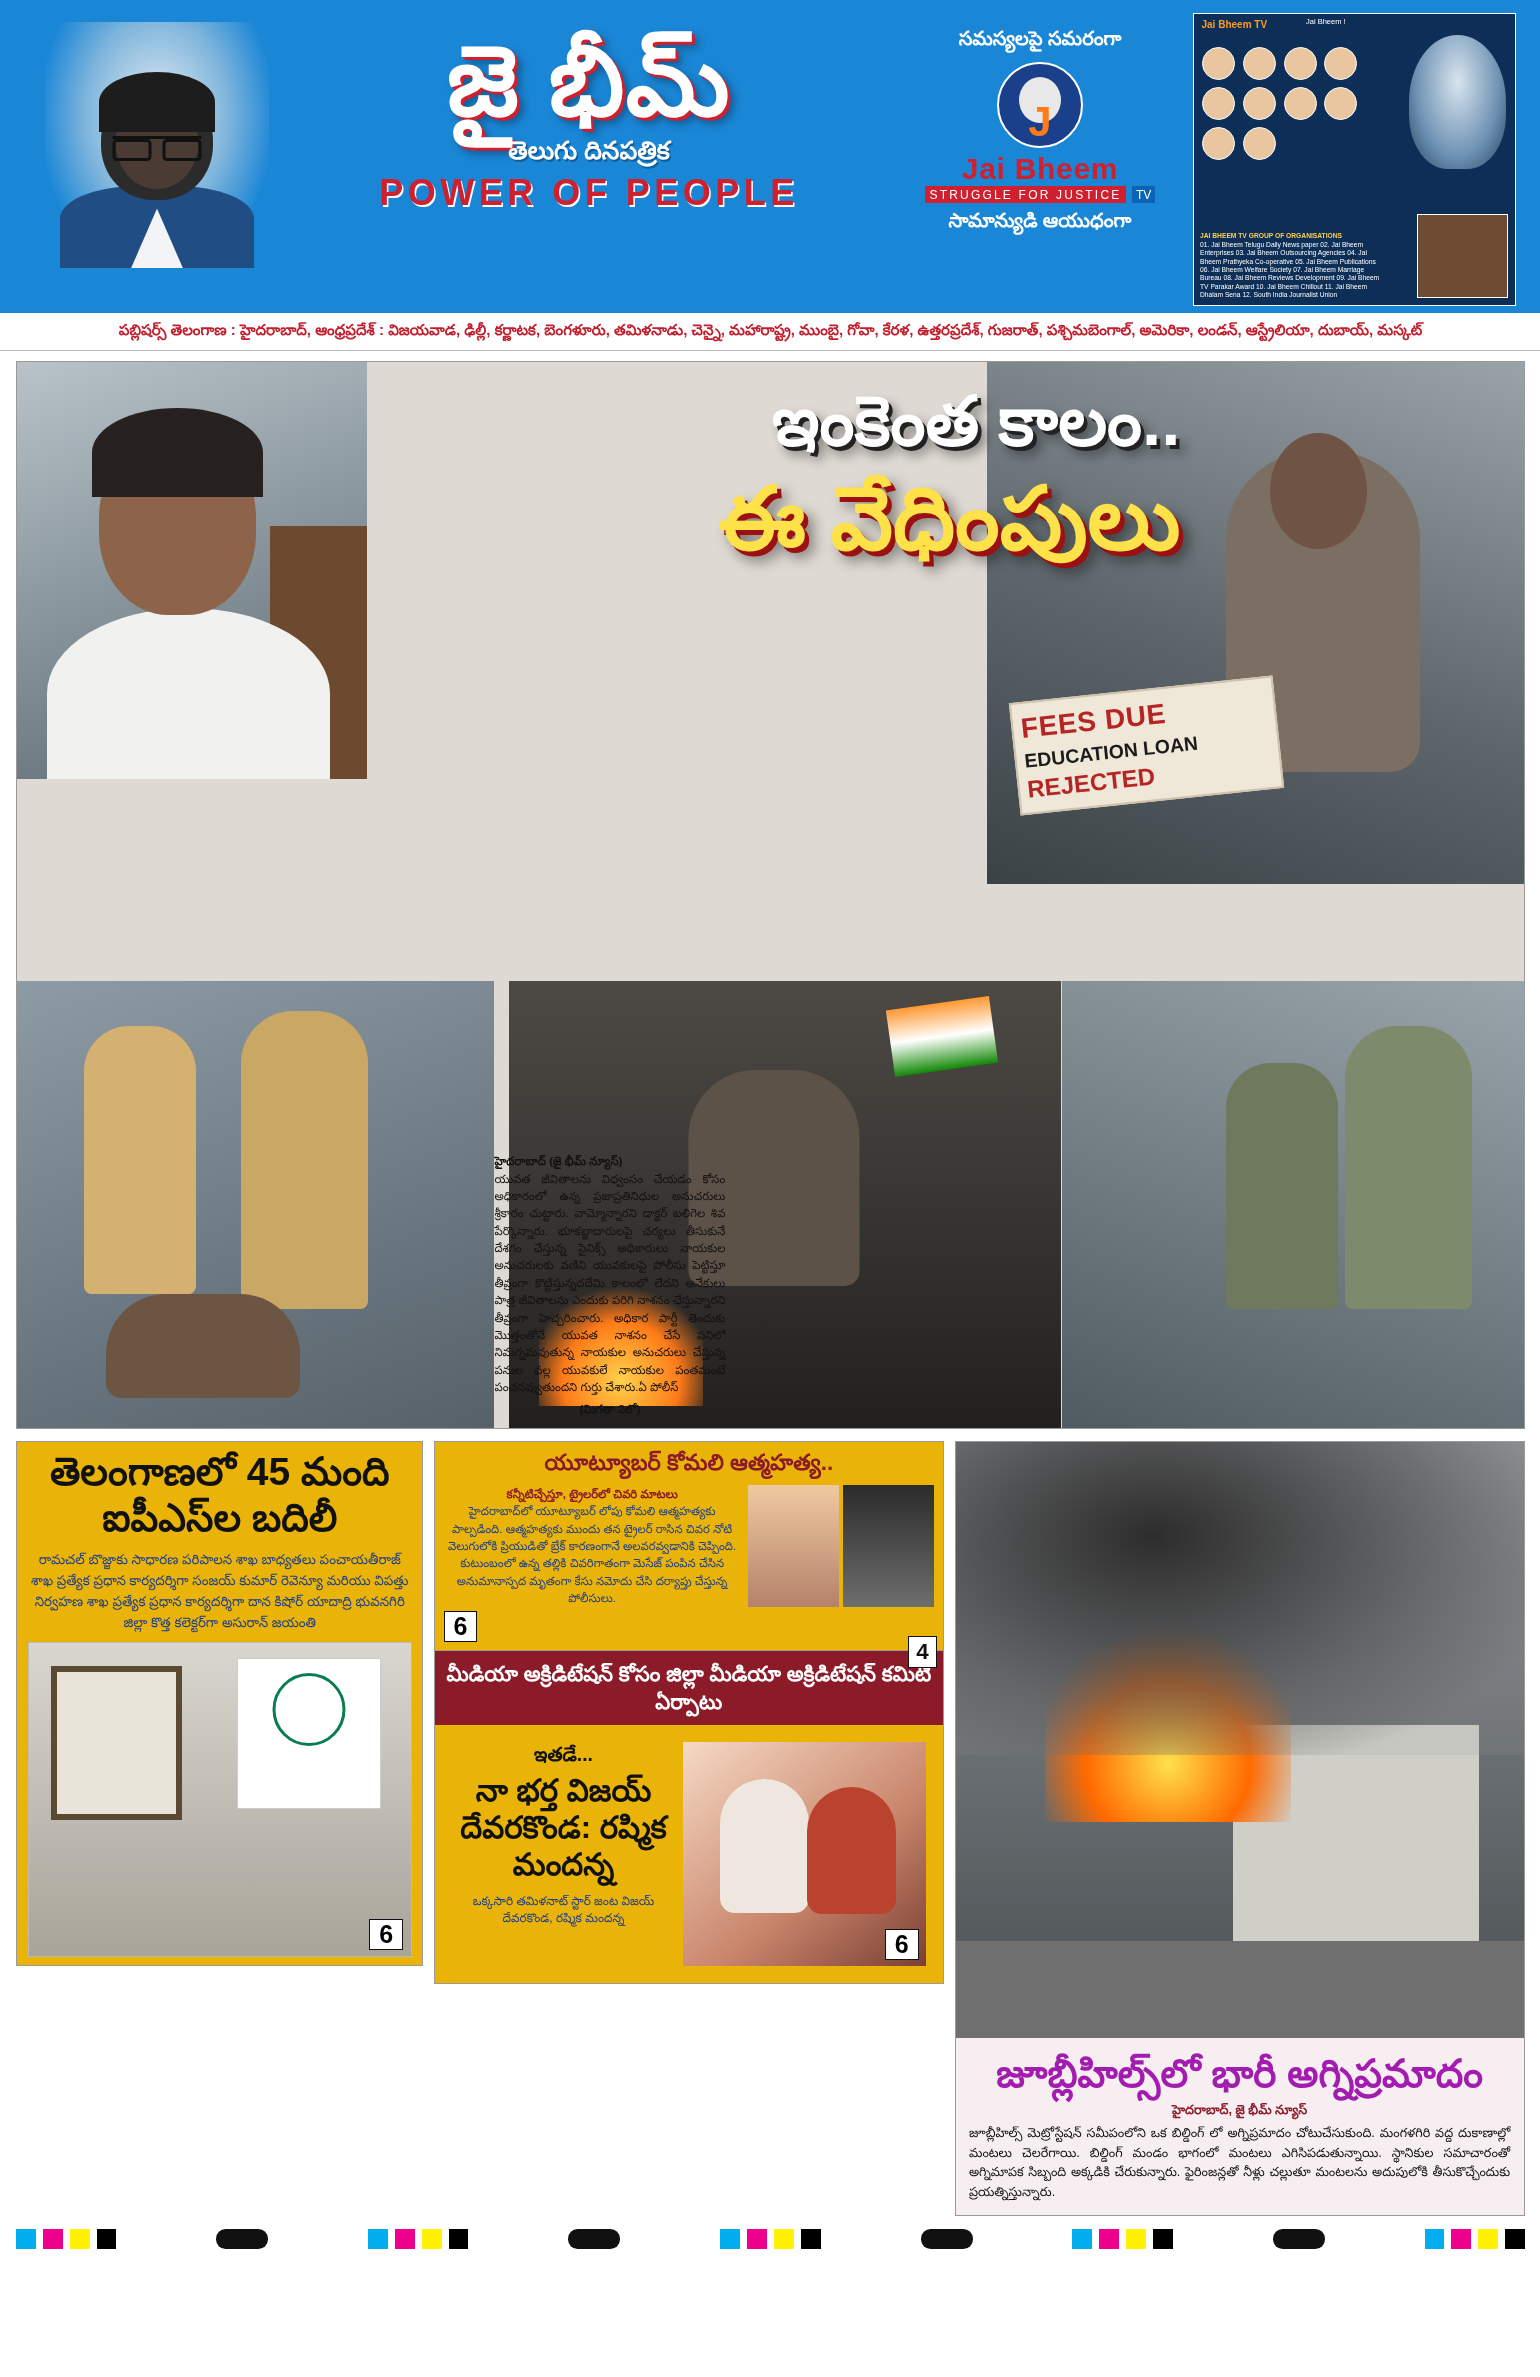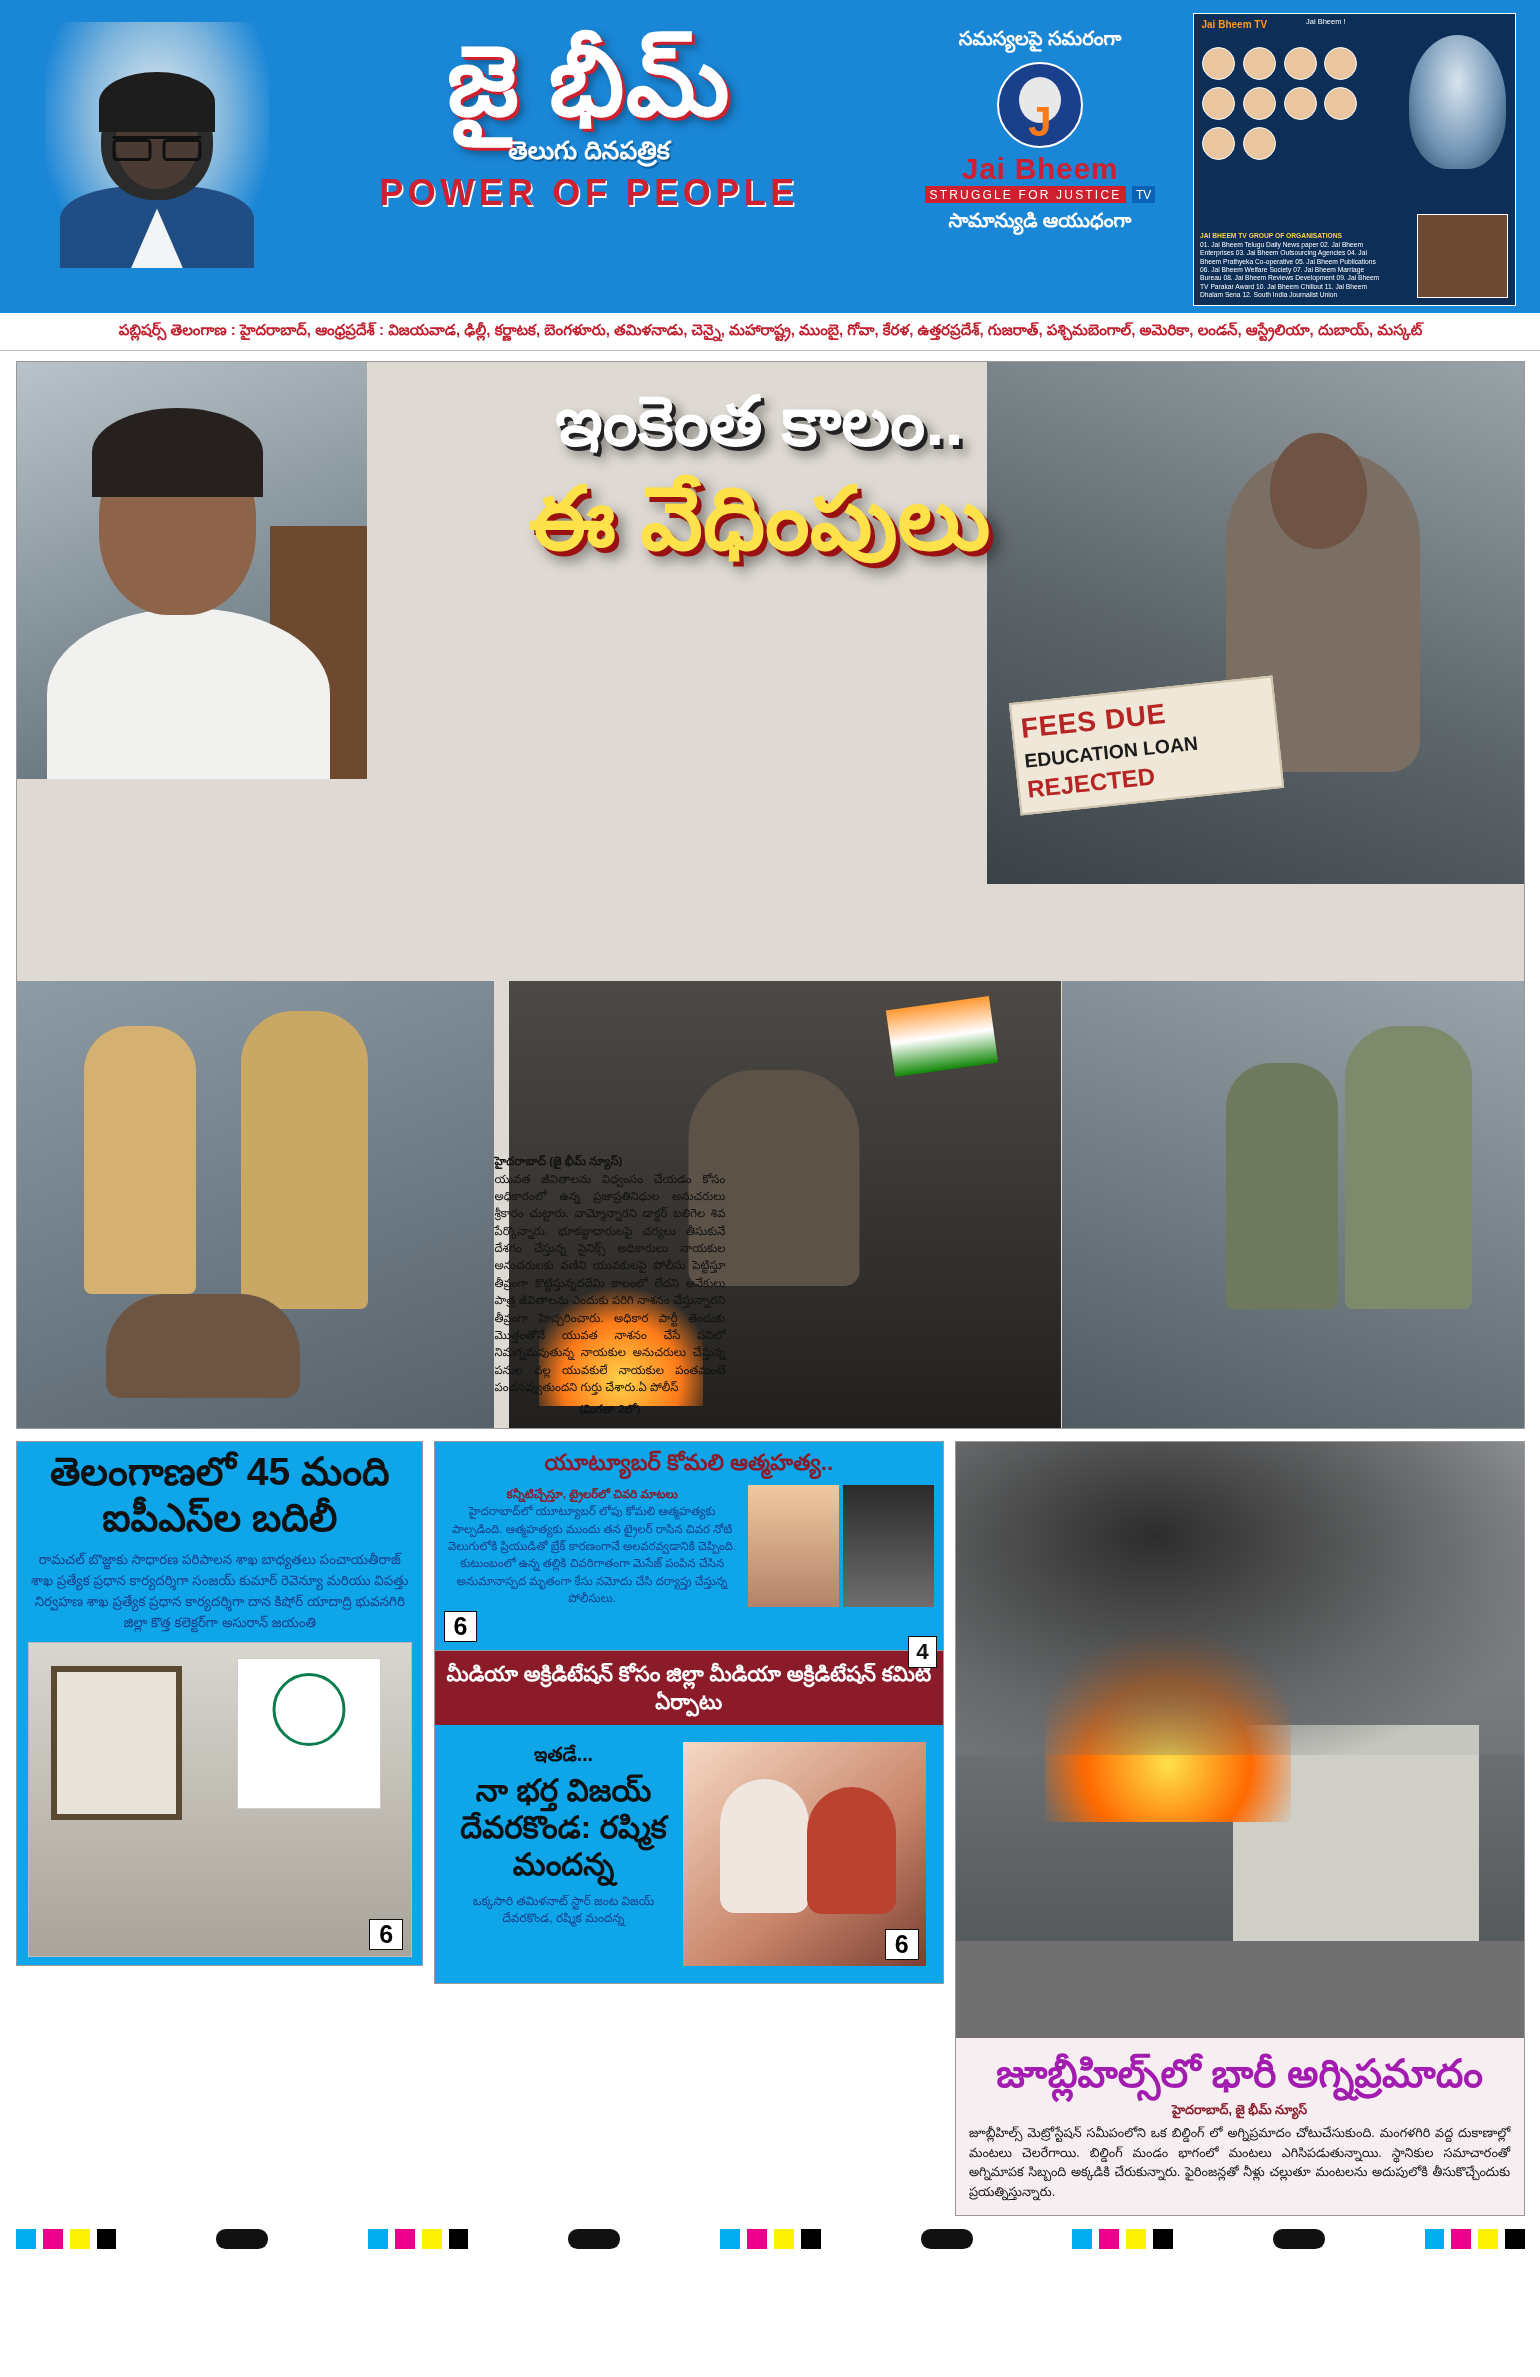--- a/index.html
+++ b/index.html
@@ -51,21 +51,21 @@
   .editionbar{background:#fff;color:#c21f2e;text-align:center;font-size:15px;font-weight:bold;padding:6px 15px 7.5px;border-bottom:1.5px solid #bbb;}
 
   
   .lead{margin:10.4px 16.4px 0;border:1.5px solid #999;position:relative;overflow:hidden;background:#ded9d2;height:1066px;}
   .lead .photo-left{position:absolute;left:0;top:0;width:350px;height:417px;background:linear-gradient(160deg,#b9c3c9,#7e8b93 60%,#5b666d);}
   .lead .pl-face{position:absolute;left:82px;top:67px;width:157px;height:186px;background:#8d6449;border-radius:48% 48% 44% 44%;}
   .lead .pl-hair{position:absolute;left:75px;top:46px;width:171px;height:89px;background:#26211f;border-radius:50% 50% 0 0;}
   .lead .pl-body{position:absolute;left:30px;bottom:0;width:283px;height:171px;background:#f1f1ef;border-radius:50% 50% 0 0;}
   .lead .pl-chair{position:absolute;right:0;bottom:0;width:97px;height:253px;background:#6d4a2f;}
 
-  .lead .headline{position:absolute;left:321px;top:22.4px;width:842px;text-align:center;}
+  .lead .headline{position:absolute;left:321px;top:22.4px;width:842px;text-align:right;}
   .lead .h1{font-size:69px;font-weight:bold;color:#ffffff;text-shadow:3.7px 3.7px 0 #222, 7.5px 7.5px 12px rgba(0,0,0,.45);line-height:1.1;}
   .lead .h2{font-size:88px;font-weight:bold;color:#ffe14a;text-shadow:4.5px 4.5px 0 #9b1111, 9px 9px 13.4px rgba(0,0,0,.5);line-height:1.1;margin-top:10.4px;}
 
   .lead .photo-right{position:absolute;right:0;top:0;width:537px;height:522px;background:linear-gradient(200deg,#9aa3a8,#5d666b 55%,#3a4246);}
   .lead .pr-man{position:absolute;right:104px;top:89px;width:194px;height:321px;background:#7b6e63;border-radius:89px 89px 30px 30px;}
   .lead .pr-head{position:absolute;right:157px;top:71px;width:97px;height:116px;background:#6f5344;border-radius:50%;}
   .lead .fees{position:absolute;left:27px;bottom:82px;width:246px;background:#efe7d8;border:2.2px solid #cfc3ad;transform:rotate(-6deg);padding:9px 7.5px;}
   .lead .fees .l1{color:#b62424;font-size:28px;font-weight:bold;letter-spacing:0.7px;}
   .lead .fees .l2{color:#1b1b1b;font-size:19.4px;font-weight:bold;margin-top:4.5px;}
   .lead .fees .l3{color:#b62424;font-size:24px;font-weight:bold;margin-top:3px;}
@@ -91,21 +91,21 @@
   .lead .s3{position:absolute;right:0;bottom:0;width:462px;height:447px;background:linear-gradient(200deg,#9aa4ab,#4f5a61);}
   .lead .s3 .c1{position:absolute;right:52px;top:45px;width:127px;height:283px;background:#7e8a6c;border-radius:52px 52px 7.5px 7.5px;}
   .lead .s3 .c2{position:absolute;right:186px;top:82px;width:112px;height:246px;background:#6e795d;border-radius:45px 45px 7.5px 7.5px;}
 
   .storybox{position:absolute;left:477px;bottom:10.4px;width:231px;font-size:11.6px;line-height:1.5;color:#111;text-align:justify;}
   .storybox .dateline{font-weight:bold;}
   .storybox .more{text-align:center;font-weight:bold;margin-top:4.5px;}
 
   
   .lower{display:flex;gap:10.4px;margin:12px 16.4px 0;align-items:flex-start;}
-  .col{border:1.5px solid #9a9a9a;background:#0ea5e9;}
+  .col{border:1.5px solid #9a9a9a;background:#eab308;}
   .colA{width:388px;padding:7.5px 10.4px;}
   .colB{width:514px;}
   .colC{width:574px;background:#f7eef1;}
 
   .hl-a{font-size:39px;font-weight:bold;color:#111;text-align:center;line-height:1.18;}
   .txt-a{font-size:13.4px;color:#1b3e8a;line-height:1.55;text-align:center;margin-top:9px;}
   .pic-a{position:relative;height:313px;margin-top:9px;background:linear-gradient(#d9d6cf,#a9a49a);border:0.7px solid #bbb;}
   .pic-a .frame{position:absolute;left:22.4px;top:22.4px;width:119px;height:142px;background:#e8e4da;border:6px solid #5a4a33;}
   .pic-a .emblem{position:absolute;right:30px;top:15px;width:142px;height:149px;background:#fff;border:0.7px solid #ccc;}
   .pic-a .emblem .circle{position:absolute;left:50%;top:13.4px;transform:translateX(-50%);width:67px;height:67px;border-radius:50%;border:3.7px solid #0a7d4f;}

